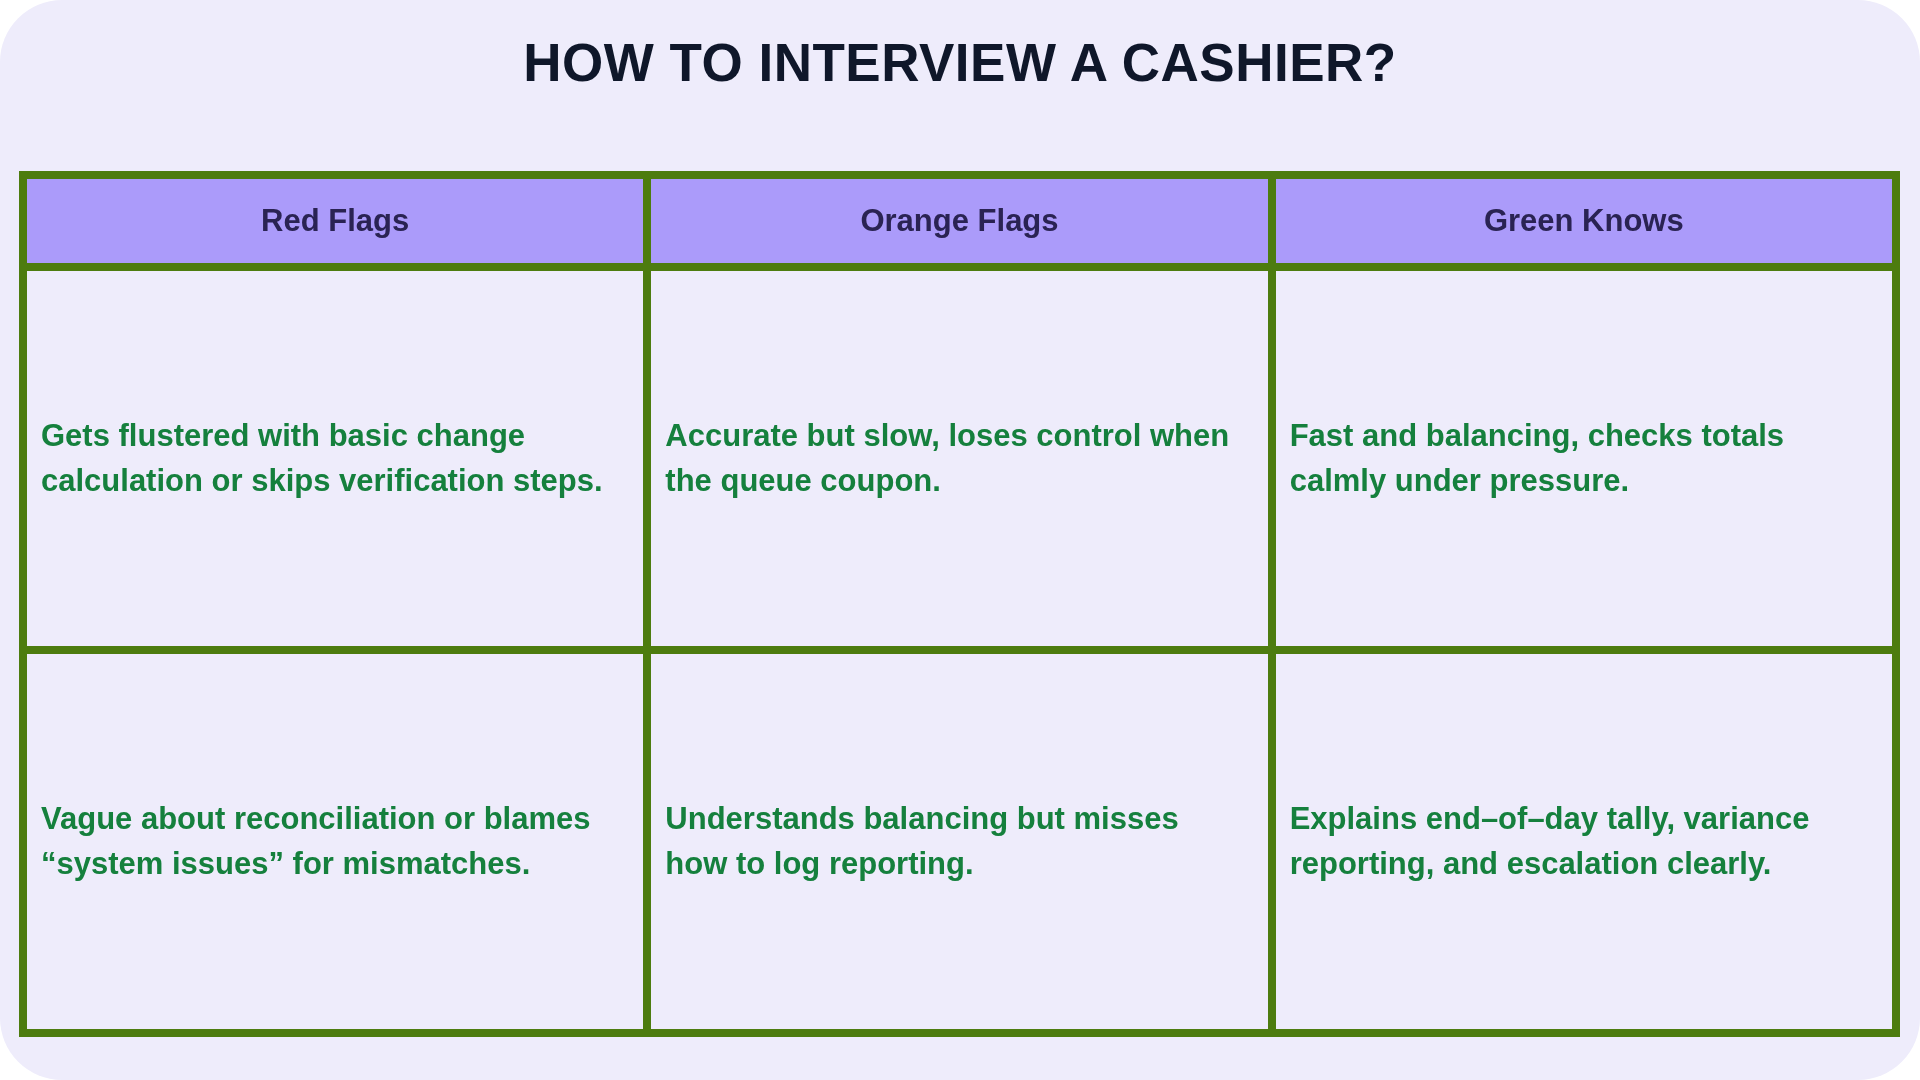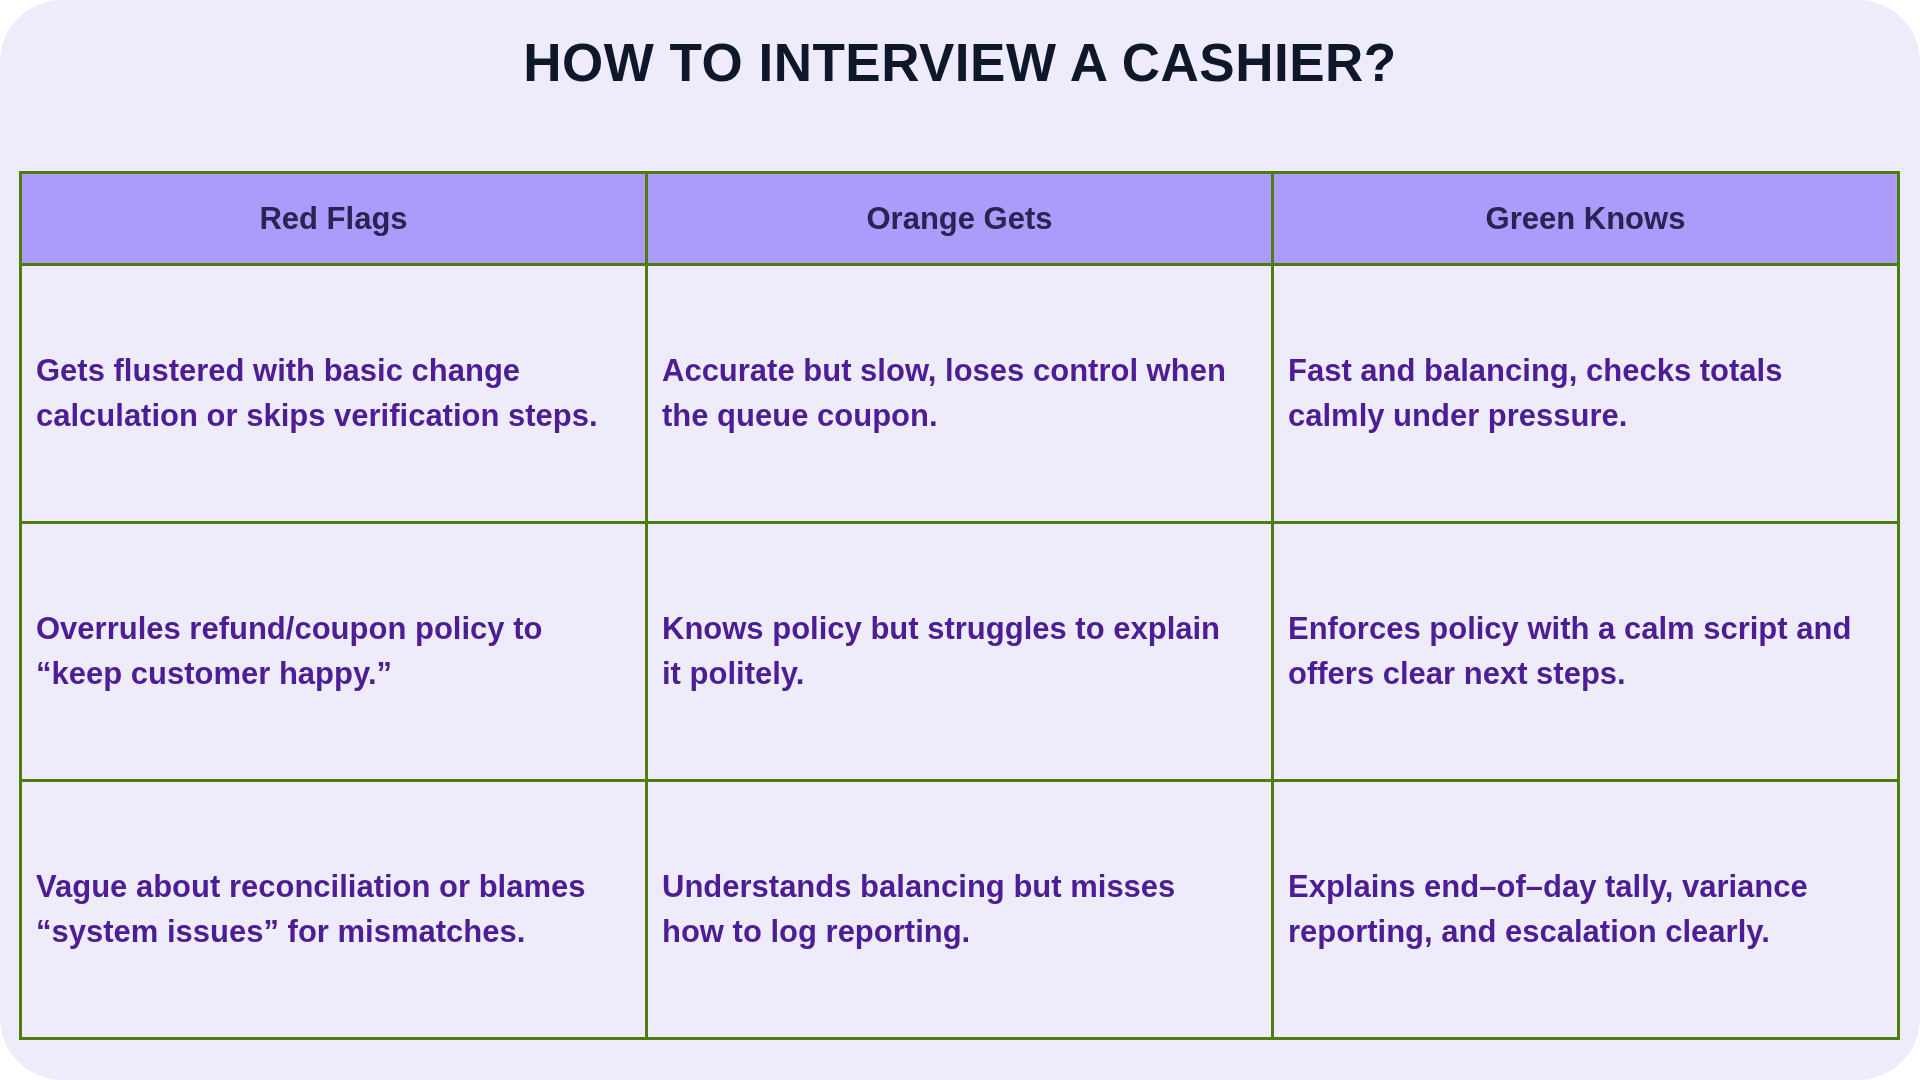--- a/index.html
+++ b/index.html
@@ -41,40 +41,40 @@
     top: 171px;
     width: 1881px;
     height: 866px;
     box-sizing: border-box;
     border-collapse: collapse;
     table-layout: fixed;
   }
 
   #flags-table th,
   #flags-table td {
-    border: 3px solid #4d7c0f;
+    border: 8px solid #4d7c0f;
     box-sizing: border-box;
     width: 33.3333%;
   }
 
   #flags-table thead th {
     height: 92px;
     background: #ab9bfa;
     color: #2a2353;
     font-family: "Liberation Sans", sans-serif;
     font-size: 31px;
     font-weight: bold;
     text-align: center;
     vertical-align: middle;
     padding: 0;
   }
 
   #flags-table tbody td {
     background: #eeecfb;
-    color: #4c1d95;
+    color: #15803d;
     font-family: "Liberation Sans", sans-serif;
     font-size: 31px;
     font-weight: bold;
     line-height: 1.44;
     vertical-align: middle;
     padding: 14px 26px 14px 14px;
     margin-top: 46px;
   }
 
   #flags-table tbody tr { height: 258px; }
@@ -85,45 +85,34 @@
 <body>
 
 <div id="canvas">
 
   <div id="page-title">HOW TO INTERVIEW A CASHIER?</div>
 
   <table id="flags-table">
     <thead>
       <tr>
         <th>Red Flags</th>
-        <th>Orange Gets</th>
+        <th>Orange Flags</th>
         <th>Green Knows</th>
       </tr>
     </thead>
     <tbody>
       <tr>
         <td>
           <span class="cell-text">Gets flustered with basic change calculation or skips verification steps.</span>
         </td>
         <td>
           <span class="cell-text">Accurate but slow, loses control when the queue coupon.</span>
         </td>
         <td>
           <span class="cell-text">Fast and balancing, checks totals calmly under pressure.</span>
-        </td>
-      </tr>
-      <tr>
-        <td>
-          <span class="cell-text">Overrules refund/coupon policy to “keep customer happy.”</span>
-        </td>
-        <td>
-          <span class="cell-text">Knows policy but struggles to explain it politely.</span>
-        </td>
-        <td>
-          <span class="cell-text">Enforces policy with a calm script and offers clear next steps.</span>
         </td>
       </tr>
       <tr>
         <td>
           <span class="cell-text">Vague about reconciliation or blames “system issues” for mismatches.</span>
         </td>
         <td>
           <span class="cell-text">Understands balancing but misses how to log reporting.</span>
         </td>
         <td>

